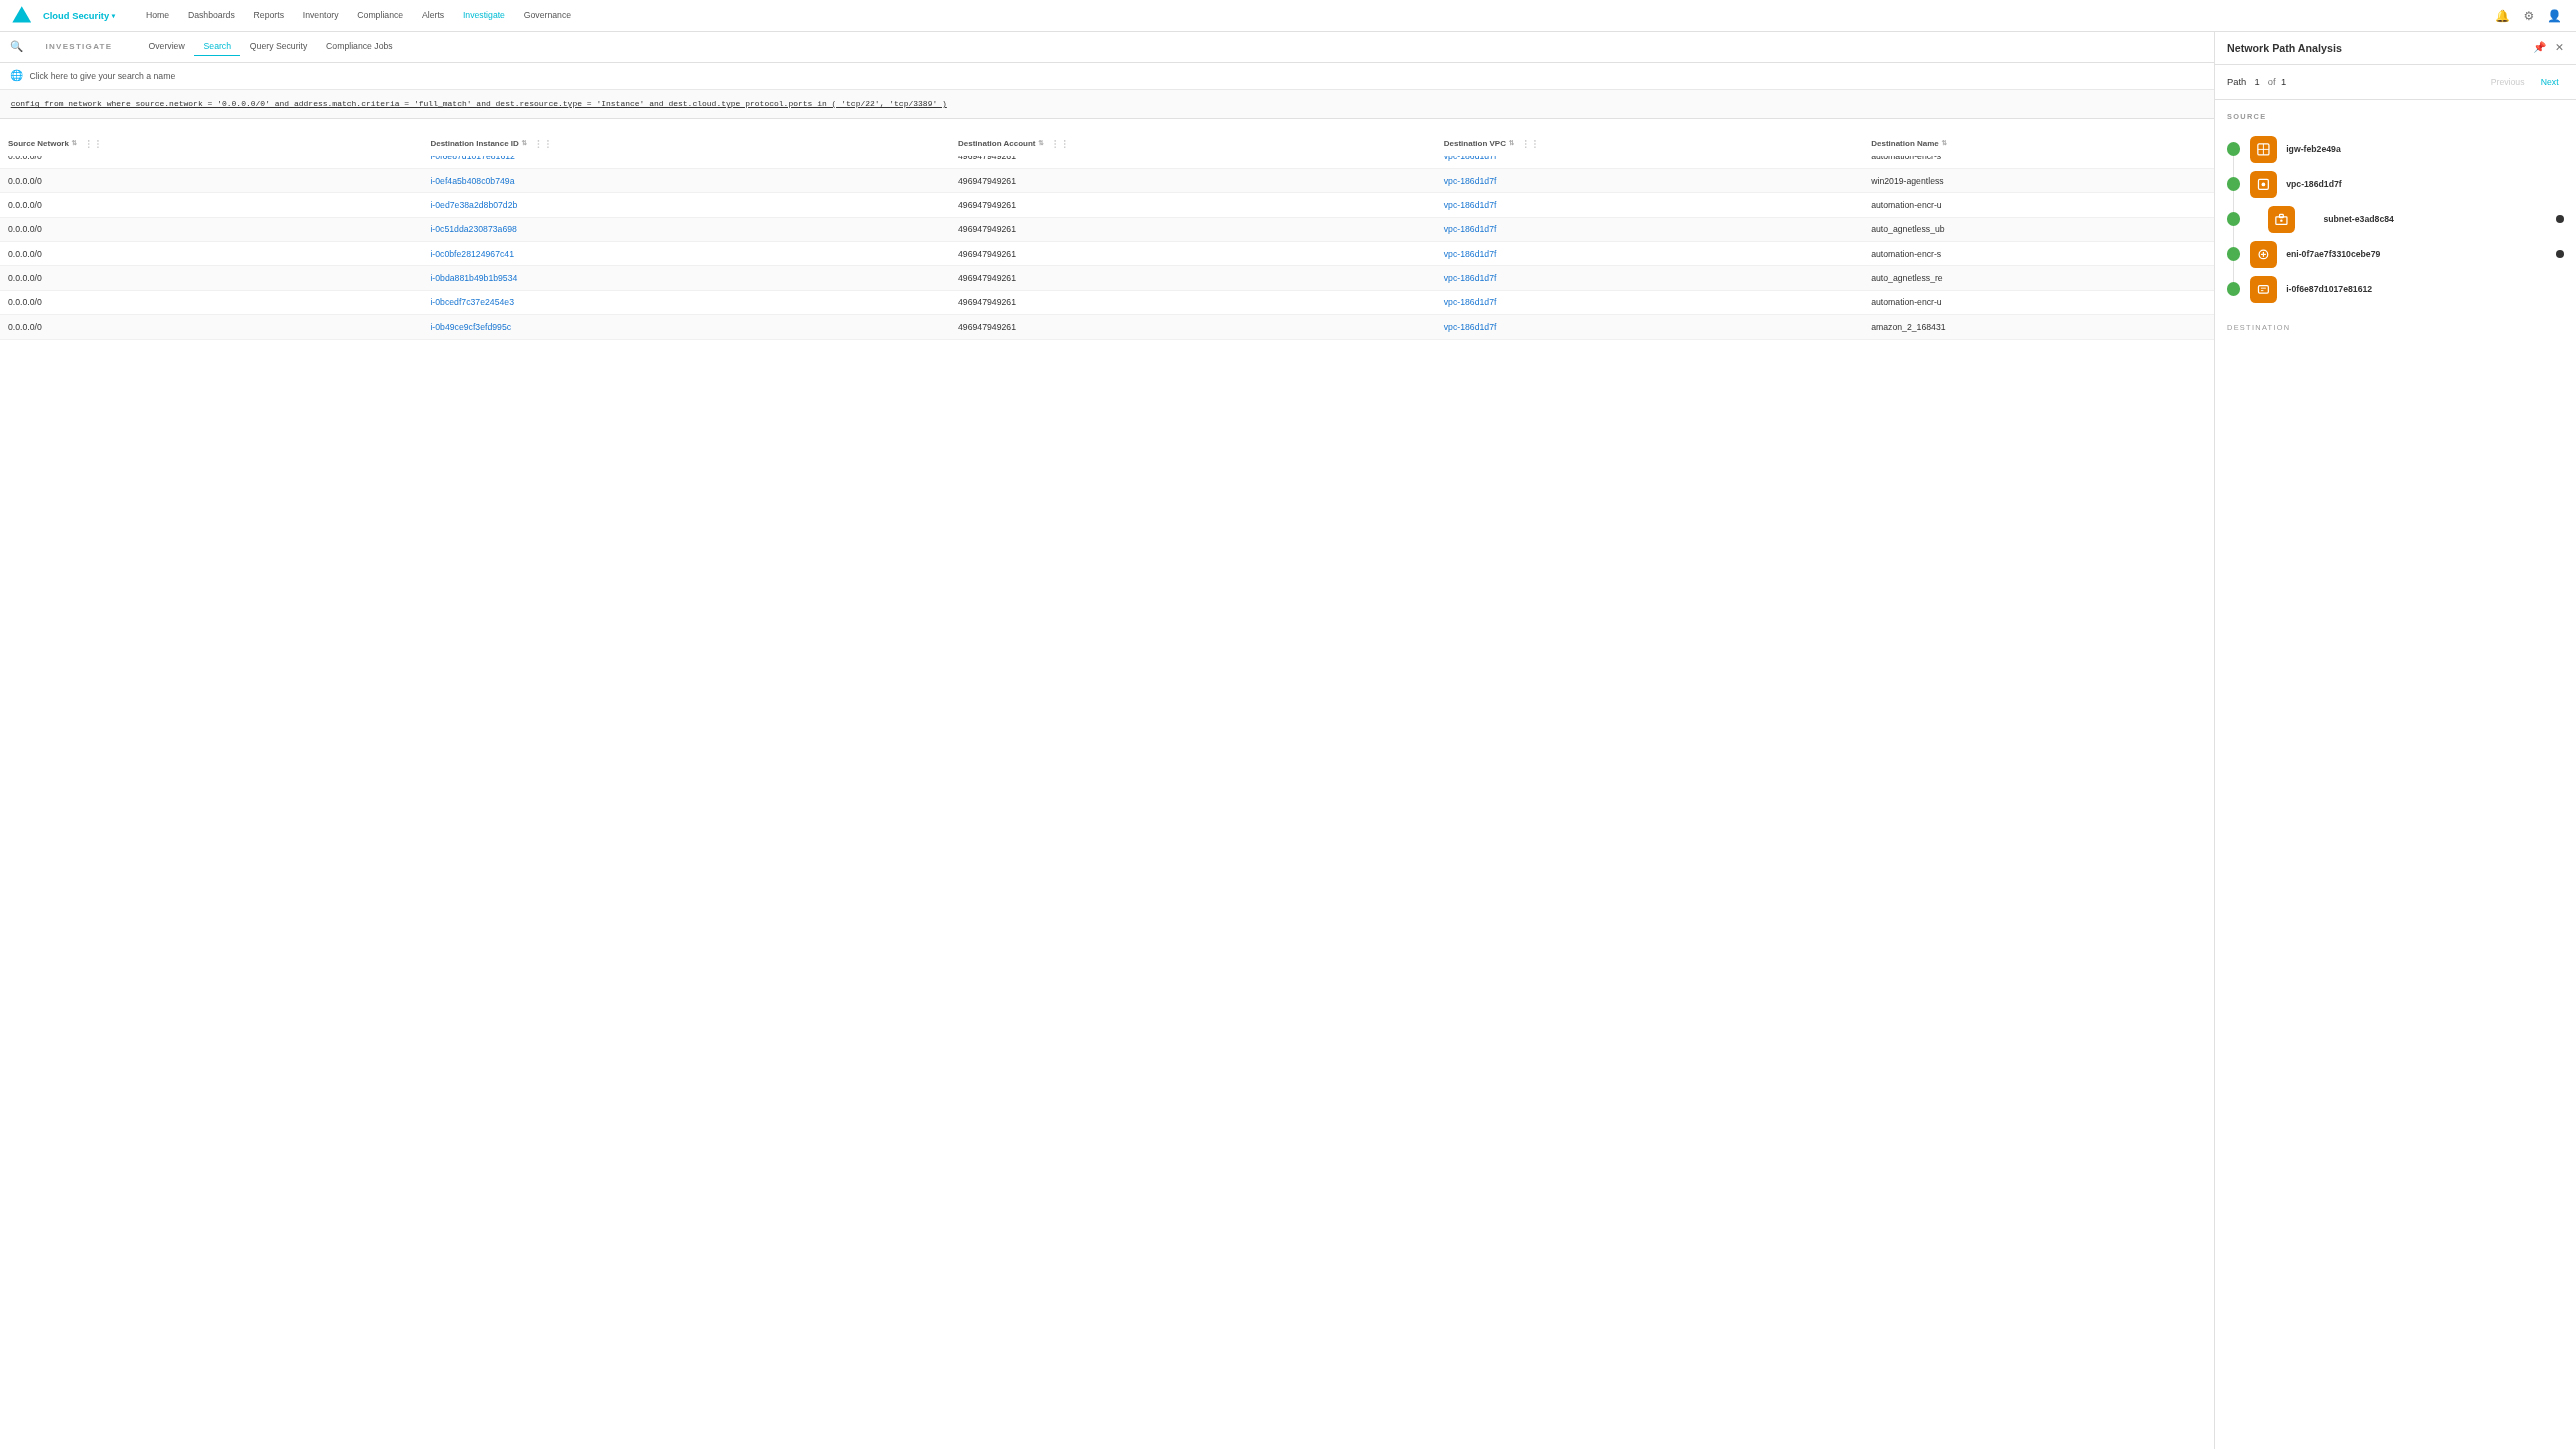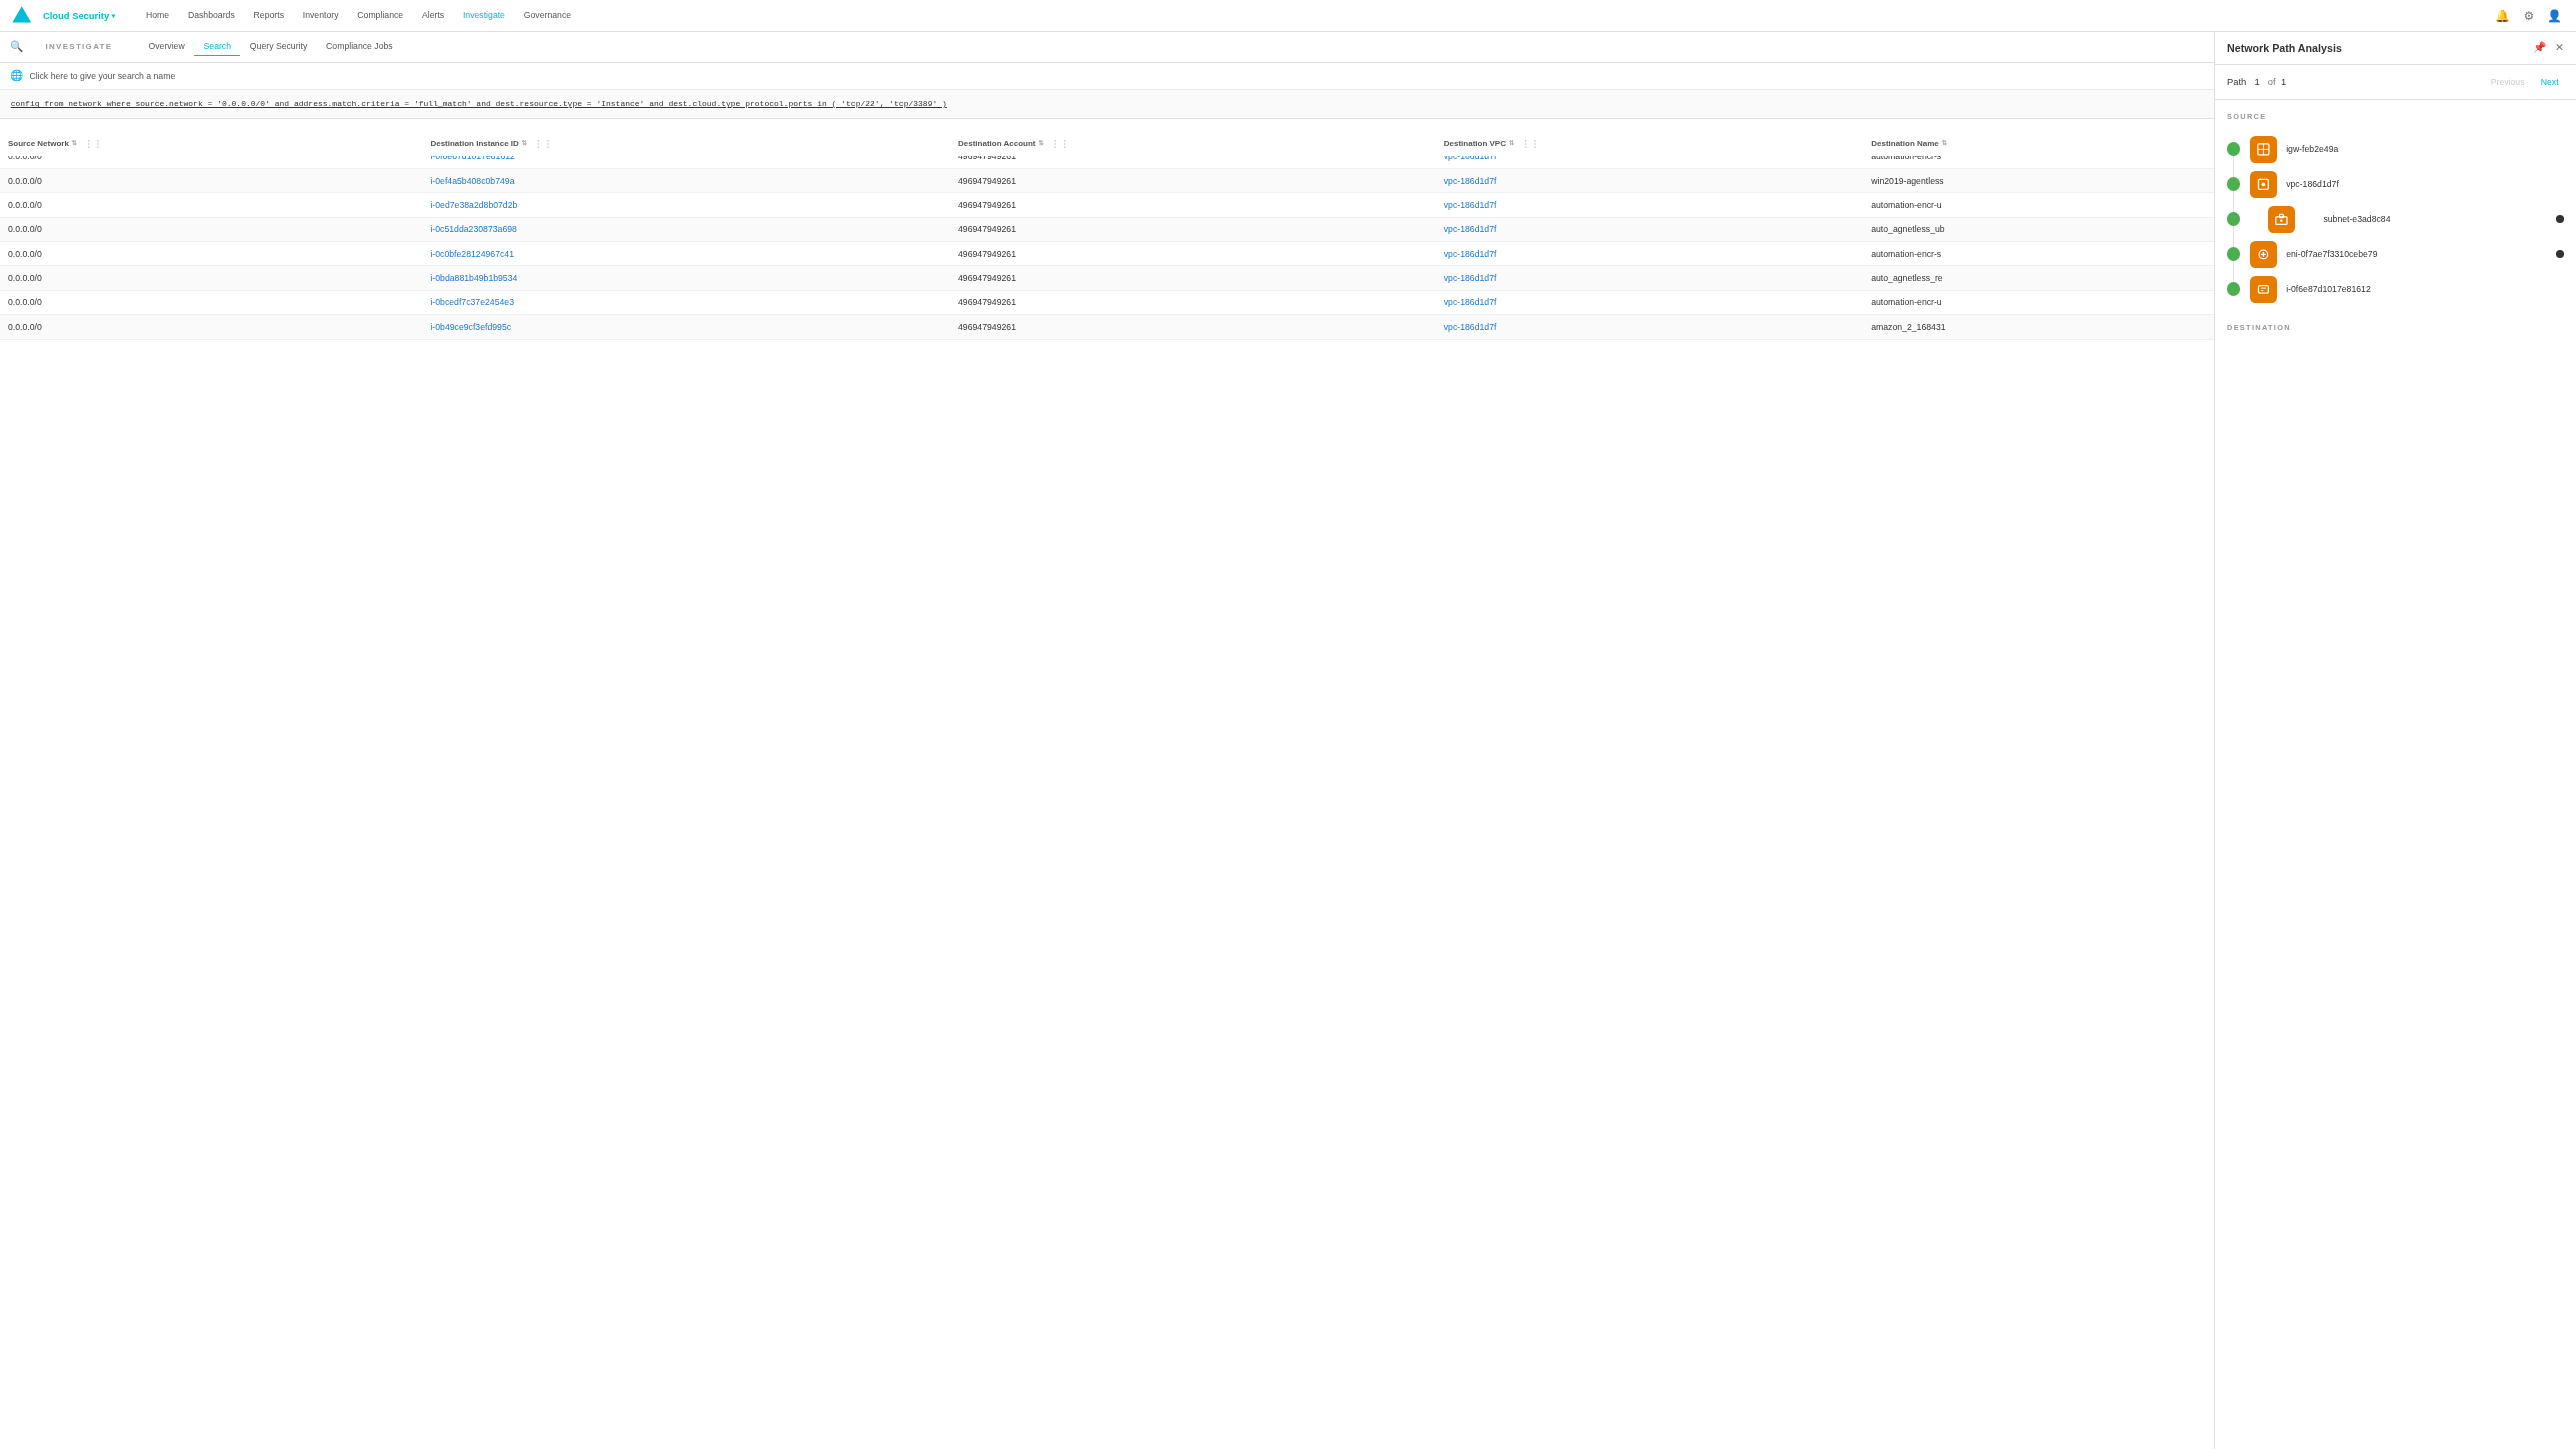--- a/index.html
+++ b/index.html
@@ -76,25 +76,25 @@
     .network-path-content { flex: 1; overflow-y: auto; padding: 12px; }
     .section-label { font-size: 7.4px; font-weight: 700; letter-spacing: 1.3px; color: #999; text-transform: uppercase; margin-bottom: 10.7px; }
 
     .path-items { display: flex; flex-direction: column; gap: 0; position: relative; margin-bottom: 16px; }
     .path-item { display: flex; align-items: center; gap: 9.4px; padding: 4px 0; position: relative; }
     .path-dot { width: 13.4px; height: 13.4px; border-radius: 50%; background: #4caf50; border: 2px solid #4caf50; flex-shrink: 0; position: relative; z-index: 1; display: flex; align-items: center; justify-content: center; }
     .path-dot.green { background: #4caf50; border-color: #4caf50; }
 
     .path-icon-box { width: 27px; height: 27px; border-radius: 5.4px; background: #e57c00; display: flex; align-items: center; justify-content: center; flex-shrink: 0; }
     .path-icon-box svg { width: 14.8px; height: 14.8px; fill: #fff; }
-    .path-item-name { font-size: 8.7px; color: #333; font-weight: 400; }
+    .path-item-name { font-size: 8.7px; color: #333; font-weight: 700; }
     .path-item-extra { position: absolute; right: 0; width: 8px; height: 8px; background: #333; border-radius: 50%; }
 
     .destination-section { margin-top: 5.4px; }
-    .dest-label { font-size: 7.4px; font-weight: 700; letter-spacing: 1.3px; color: #999; text-transform: uppercase; margin-top: 5.4px; }
+    .dest-label { font-size: 7.4px; font-weight: 400; letter-spacing: 1.3px; color: #999; text-transform: uppercase; margin-top: 5.4px; }
   </style>
 </head>
 <body>
 
 <nav class="top-nav">
   <div class="logo">
     <svg viewBox="0 0 32 32" xmlns="http://www.w3.org/2000/svg">
       <polygon points="16,2 30,26 2,26" fill="#00bcd4"></polygon>
     </svg>
   </div>

